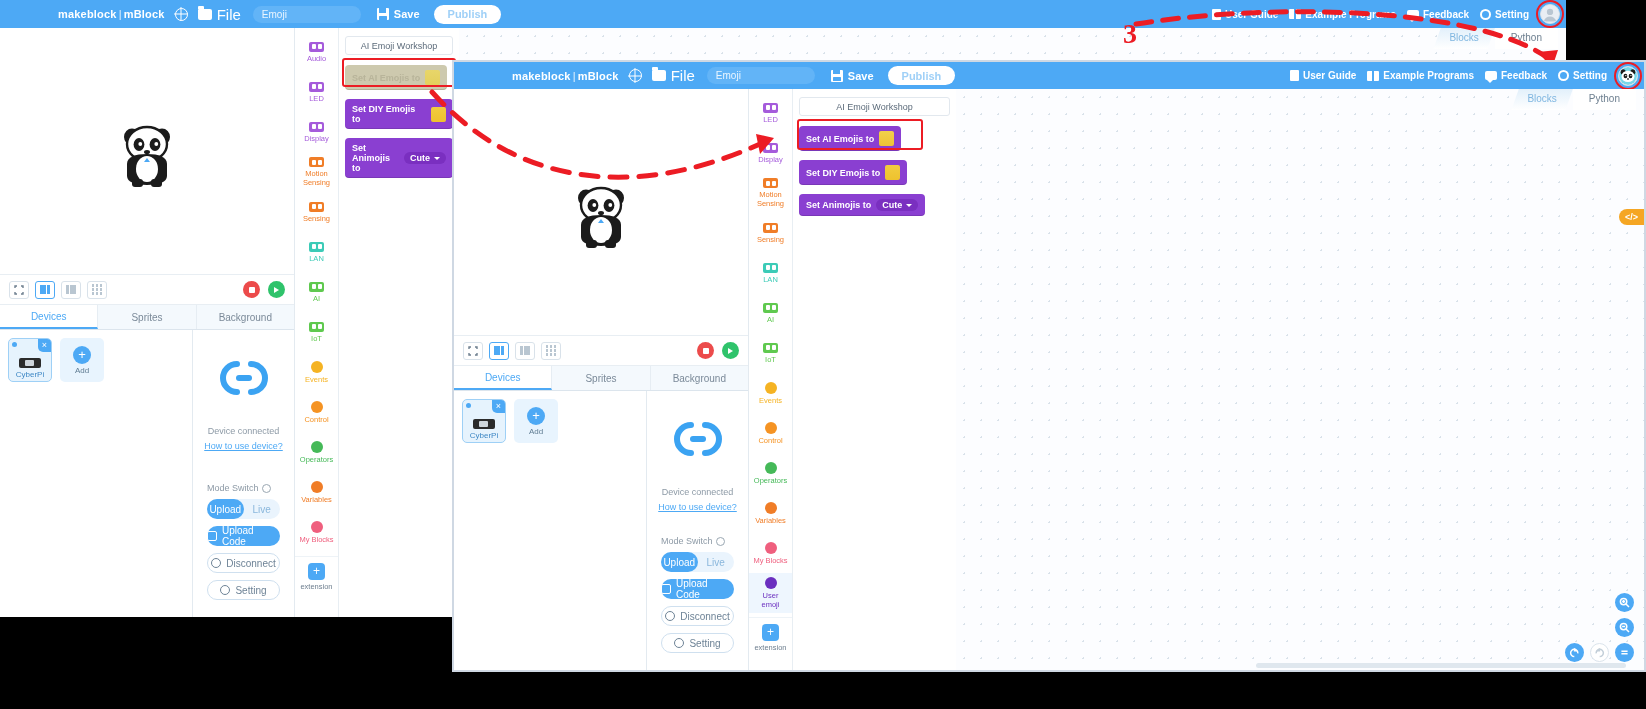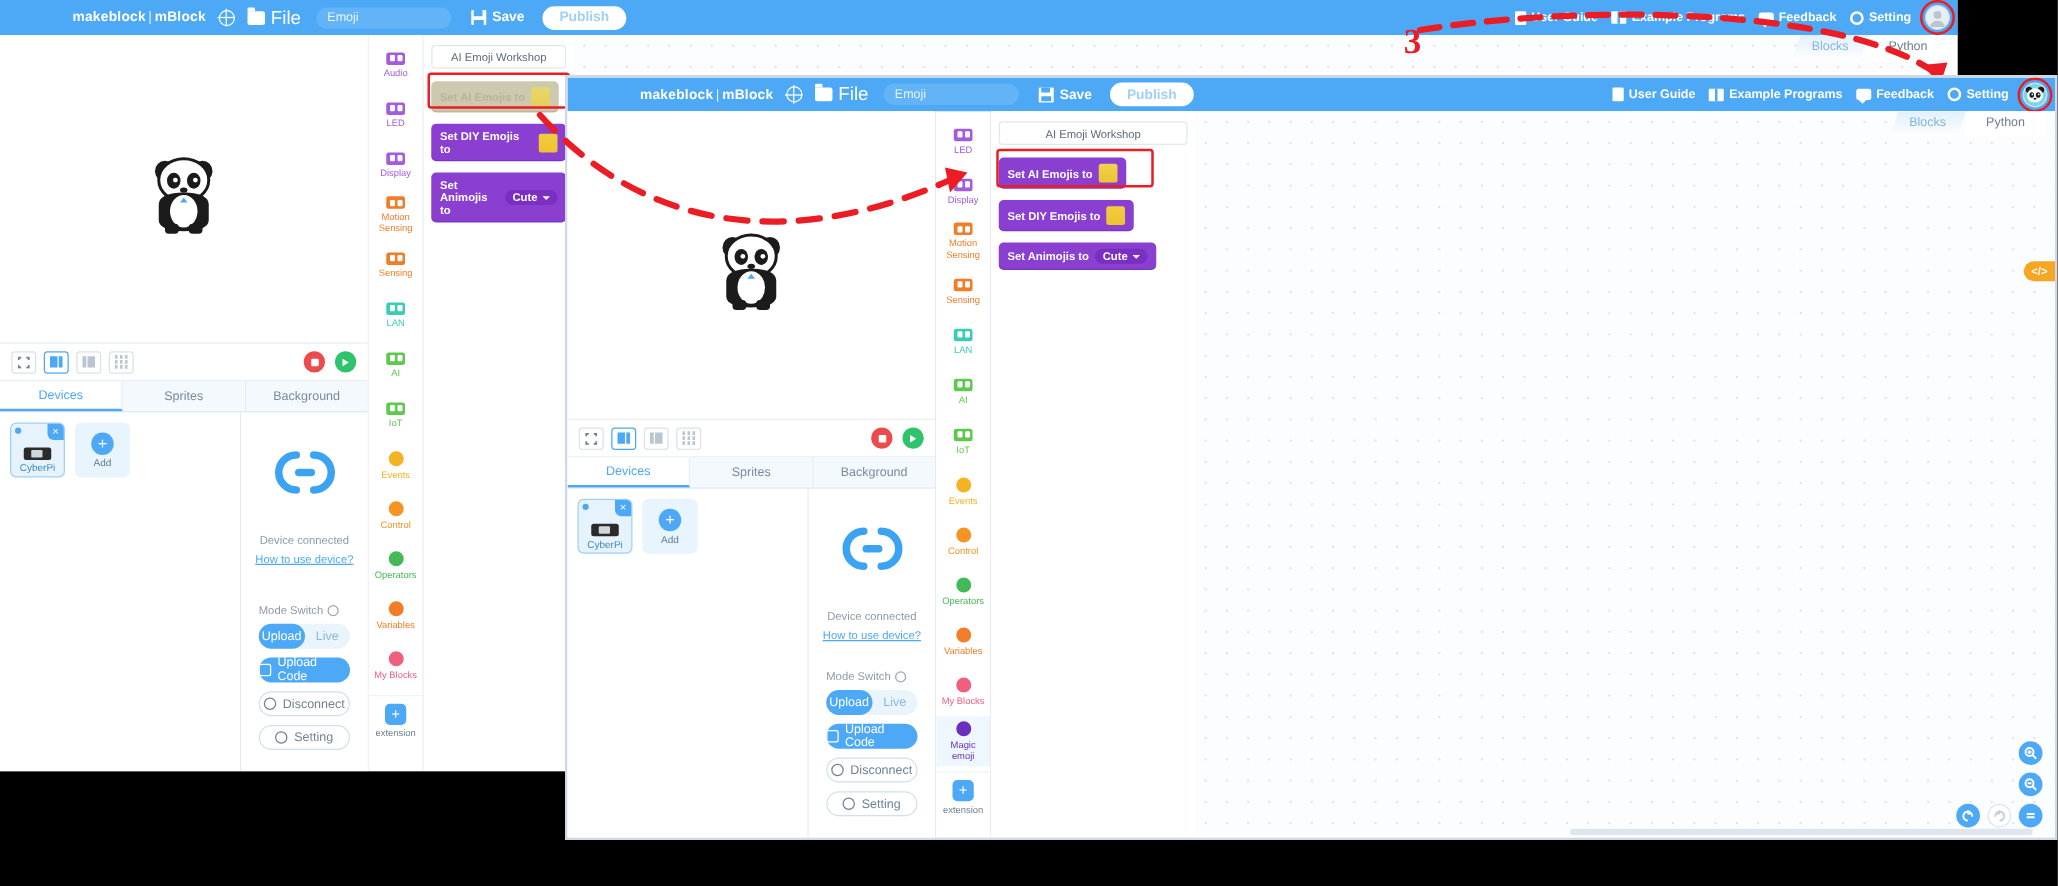--- a/index.html
+++ b/index.html
@@ -708,21 +708,21 @@
           <div class="cat">
             <span class="cd" style="background: rgb(240, 125, 39);"></span>
             <span class="cl" style="color: rgb(240, 125, 39);">Variables</span>
           </div>
           <div class="cat">
             <span class="cd" style="background: rgb(239, 95, 126);"></span>
             <span class="cl" style="color: rgb(239, 95, 126);">My Blocks</span>
           </div>
           <div class="cat sel">
             <span class="cd" style="background: rgb(107, 47, 191);"></span>
-            <span class="cl" style="color: rgb(107, 47, 191);">Magic
+            <span class="cl" style="color: rgb(107, 47, 191);">User
 emoji</span>
           </div>
           <div class="cat ext">
             <span class="extbtn">+</span>
             <span class="cl" style="color: rgb(110, 127, 143);">extension</span>
           </div>
         </div>
 
       <div class="flyout">
         <div class="grouphdr">AI Emoji Workshop</div>

